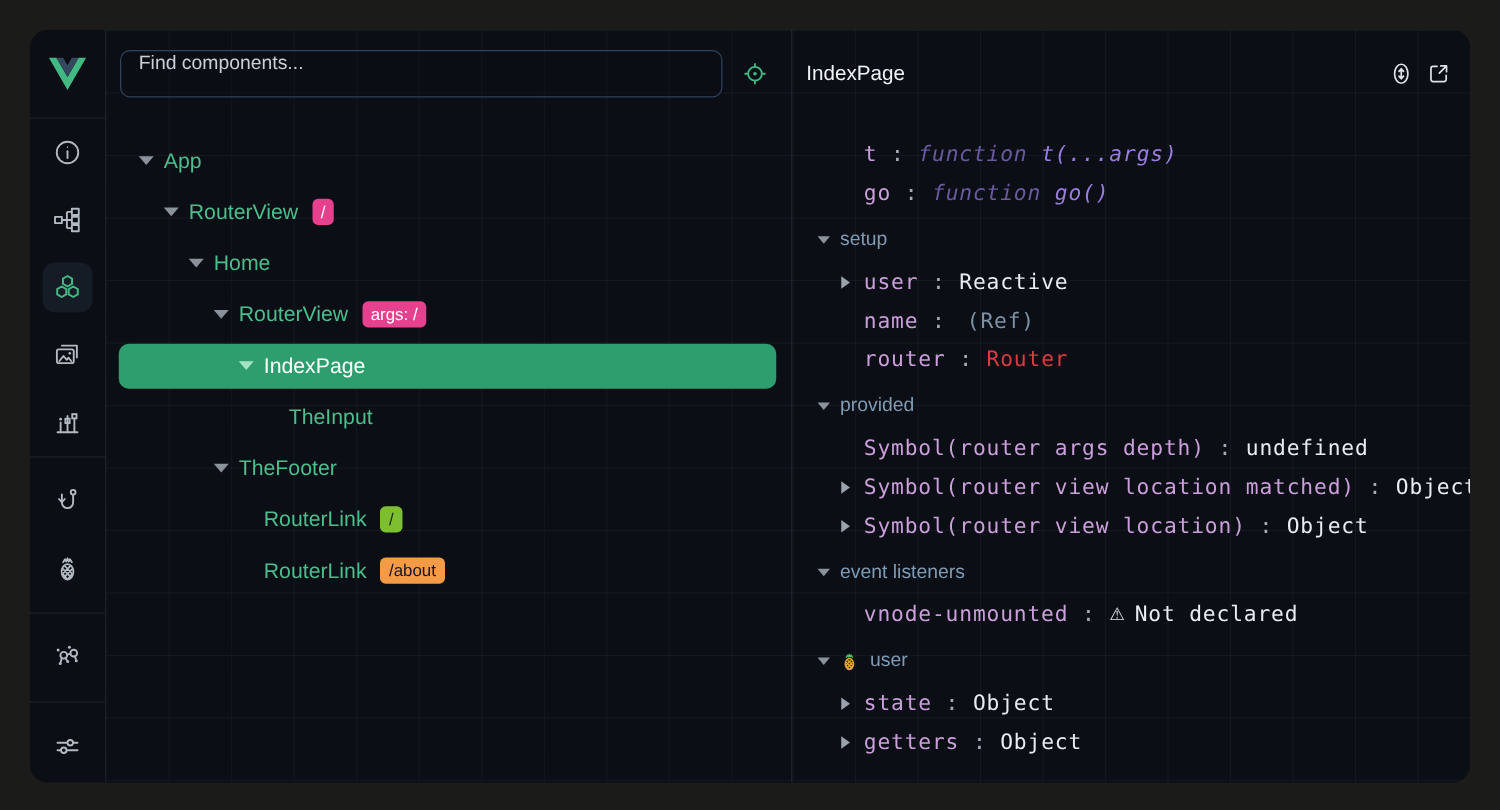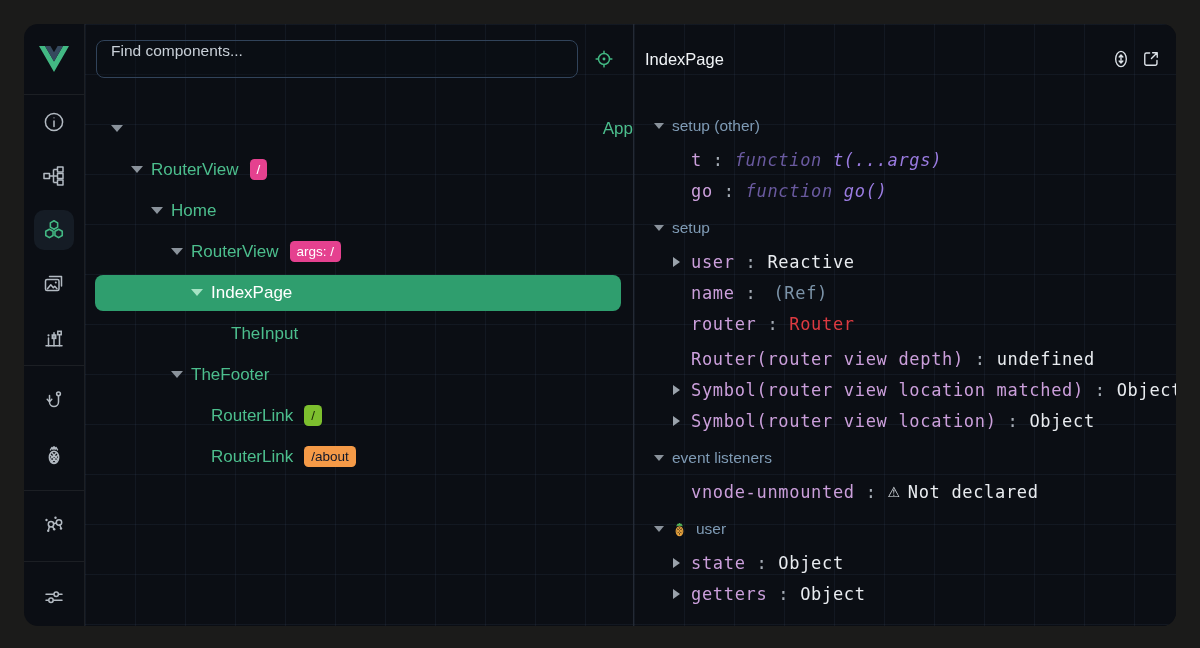--- a/index.html
+++ b/index.html
@@ -197,21 +197,21 @@
           <svg width="22" height="22" viewBox="0 0 24 24" fill="none" stroke="#42b883" stroke-width="1.6" stroke-linecap="round">
             <circle cx="12" cy="12" r="6"></circle>
               <circle cx="12" cy="12" r="1.6" fill="#42b883" stroke="none"></circle>
             <path d="M12 3.4 V6 M12 18 V20.6 M3.4 12 H6 M18 12 H20.6"></path>
           </svg>
         </span>
       </div>
     </div>
     <div>
         <div class="tree-row">
-          <span class="row-inner" style="padding-left: 26px; justify-content: space-between;">
+          <span class="row-inner" style="padding-left: 26px;">
             <span class="twisty-down"></span>
             <span class="tree-label">App</span>
           </span>
         </div>
         <div class="tree-row">
           <span class="row-inner" style="padding-left: 46px;">
             <span class="twisty-down"></span>
             <span class="tree-label">RouterView</span>
             <span class="badge b-pink">/</span>
           </span>
@@ -282,38 +282,38 @@
         <span>
           <svg width="22" height="22" viewBox="0 0 24 24" fill="none" stroke="#dde2e8" stroke-width="1.5" stroke-linecap="round" stroke-linejoin="round">
             <path d="M10.5 5.5 H7 A1.8 1.8 0 0 0 5.2 7.3 V17 A1.8 1.8 0 0 0 7 18.8 H16.7 A1.8 1.8 0 0 0 18.5 17 V13.5"></path>
             <path d="M13.8 5.2 H18.8 V10.2 M18.8 5.2 L12.5 11.5"></path>
           </svg>
         </span>
       </div>
     </div>
     <div class="insp-body">
         <div class="section">
-          <div class="sec-hdr">
-            <span class="twisty-down sm" style="margin-right: 8px;"></span>
-            <span class="sec-label">setup (other)</span>
-          </div>
           <div class="prop-row"><span class="expander invis"></span><span class="prop-key">t</span><span class="prop-colon"> : </span><span class="v-fnkw">function </span><span class="v-fnsig">t(...args)</span></div>
           <div class="prop-row"><span class="expander invis"></span><span class="prop-key">go</span><span class="prop-colon"> : </span><span class="v-fnkw">function </span><span class="v-fnsig">go()</span></div>
         </div>
         <div class="section">
           <div class="sec-hdr">
             <span class="twisty-down sm" style="margin-right: 8px;"></span>
             <span class="sec-label">setup</span>
           </div>
           <div class="prop-row"><span class="expander"></span><span class="prop-key">user</span><span class="prop-colon"> : </span><span class="v-plain">Reactive</span></div>
           <div class="prop-row"><span class="expander invis"></span><span class="prop-key">name</span><span class="prop-colon"> : </span><span class="v-slate">(Ref)</span></div>
           <div class="prop-row"><span class="expander invis"></span><span class="prop-key">router</span><span class="prop-colon"> : </span><span class="v-red">Router</span></div>
         </div>
         <div class="section">
-          <div class="prop-row"><span class="expander invis"></span><span class="prop-key">Router(router view depth)</span><span class="prop-colon"> : </span><span class="v-plain">undefined</span></div>
+          <div class="sec-hdr">
+            <span class="twisty-down sm" style="margin-right: 8px;"></span>
+            <span class="sec-label">provided</span>
+          </div>
+          <div class="prop-row"><span class="expander invis"></span><span class="prop-key">Symbol(router args depth)</span><span class="prop-colon"> : </span><span class="v-plain">undefined</span></div>
           <div class="prop-row"><span class="expander"></span><span class="prop-key">Symbol(router view location matched)</span><span class="prop-colon"> : </span><span class="v-plain">Object</span></div>
           <div class="prop-row"><span class="expander"></span><span class="prop-key">Symbol(router view location)</span><span class="prop-colon"> : </span><span class="v-plain">Object</span></div>
         </div>
         <div class="section">
           <div class="sec-hdr">
             <span class="twisty-down sm" style="margin-right: 8px;"></span>
             <span class="sec-label">event listeners</span>
           </div>
           <div class="prop-row"><span class="expander invis"></span><span class="prop-key">vnode-unmounted</span><span class="prop-colon"> : </span><span class="v-warn">⚠</span><span class="v-plain">Not declared</span></div>
         </div>

